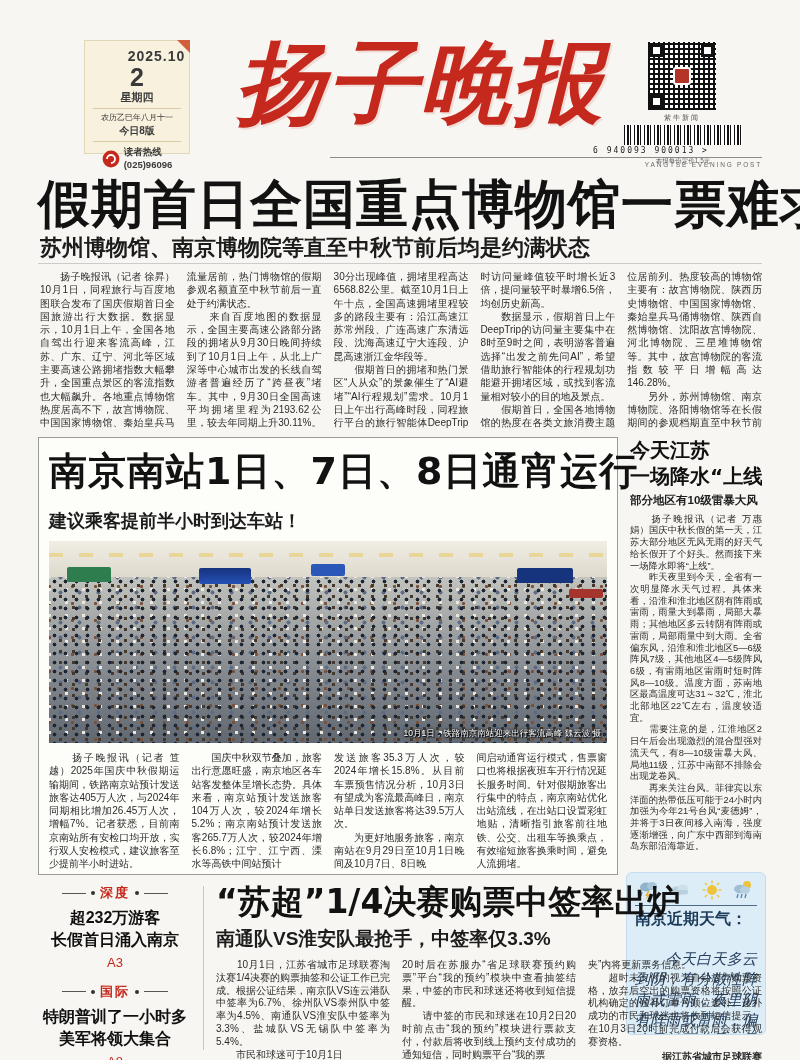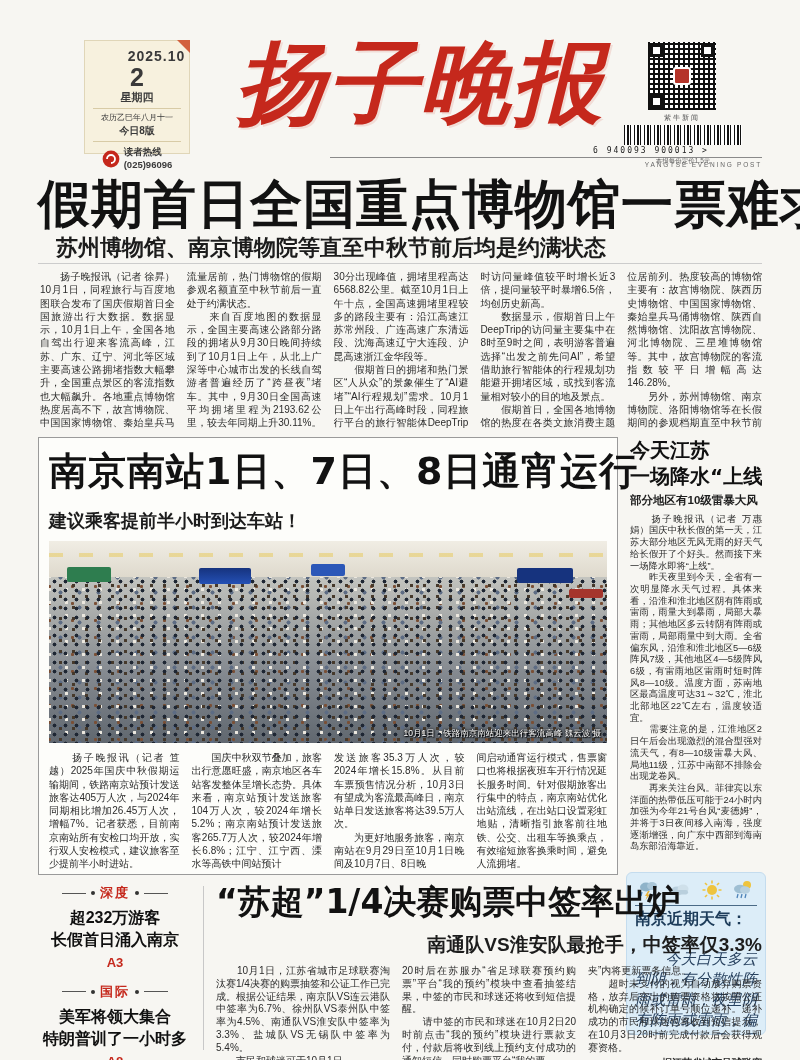--- a/index.html
+++ b/index.html
@@ -37,21 +37,21 @@
               color:#555;letter-spacing:2px;}
   .barcode{position:absolute;left:624px;top:125px;width:118px;height:20px;
            background:repeating-linear-gradient(90deg,#111 0 1px,#fff 1px 3px,#111 3px 5px,#fff 5px 6px,#111 6px 7px,#fff 7px 10px);}
   .barcode-num{position:absolute;left:580px;top:146px;width:142px;text-align:center;font-size:8px;
                letter-spacing:2px;color:#222;font-family:"DejaVu Sans Mono",monospace;}
   .price{position:absolute;left:624px;top:157px;width:118px;text-align:center;font-size:6.5px;color:#666;}
 
   
   .lead-headline{position:absolute;left:38px;top:170px;width:724px;font-size:52px;font-weight:900;
                  color:#121212;letter-spacing:1px;white-space:nowrap;font-family:"DejaVu Sans",sans-serif;}
-  .lead-subhead{position:absolute;left:56px;top:233px;font-size:22px;font-weight:700;color:#1c1c1c;}
+  .lead-subhead{position:absolute;left:40px;top:233px;font-size:22px;font-weight:700;color:#1c1c1c;}
   .lead-rule{position:absolute;left:38px;top:263px;width:724px;border-top:1px solid #ccc;}
   .lead-cols{position:absolute;left:40px;top:270px;width:722px;height:160px;display:flex;gap:12px;}
   .body-col{flex:1;font-size:10px;line-height:1.33;text-align:justify;white-space:pre-line;
             color:#2b2b2b;overflow:hidden;}
 
   
   .station-box{position:absolute;left:38px;top:437px;width:580px;height:438px;border:1px solid #9a9a9a;
                background:#fdfdfa;box-sizing:border-box;padding:8px 10px;}
   .station-headline{font-size:38px;font-weight:900;color:#121212;letter-spacing:1px;white-space:nowrap;
                     font-family:"DejaVu Sans",sans-serif;}
@@ -99,26 +99,26 @@
          font-style:italic;text-align:justify;margin-top:19px;white-space:pre-line;}
 
   
   .bottom-divider{position:absolute;left:203px;top:886px;height:164px;border-left:1px solid #c8c8c8;}
   .briefs{position:absolute;left:34px;top:884px;width:162px;text-align:center;}
   .brief-label-row{display:flex;align-items:center;justify-content:center;gap:5px;}
   .brief-dash{width:24px;border-top:1.5px solid #555;}
   .brief-dot{width:4px;height:4px;border-radius:50%;background:#333;}
   .brief-label{color:#c5281c;font-size:13px;font-weight:bold;letter-spacing:2px;}
   .brief-title{font-size:16px;font-weight:800;line-height:1.4;margin-top:5px;color:#101010;}
-  .brief-page{color:#c5281c;font-weight:bold;font-size:13px;margin-top:3px;}
+  .brief-page{color:#c5281c;font-weight:normal;font-size:13px;margin-top:3px;}
   .brief-gap{height:13px;}
   .suchao{position:absolute;left:216px;top:880px;width:546px;}
   .suchao-headline{font-size:33px;font-weight:900;color:#121212;white-space:nowrap;
                    font-family:"DejaVu Sans",sans-serif;}
-  .suchao-sub{font-size:19px;font-weight:700;margin-top:7px;color:#1c1c1c;text-align:right;}
+  .suchao-sub{font-size:19px;font-weight:700;margin-top:1px;color:#1c1c1c;}
   .suchao-cols{display:flex;gap:12px;margin-top:7px;height:118px;}
   .suchao-colwrap{flex:1;display:flex;flex-direction:column;overflow:hidden;}
   .suchao-colwrap .body-col{flex:0 1 auto;}
   .suchao-source{font-size:10px;font-weight:bold;text-align:right;color:#2b2b2b;margin-top:1px;}
   .b10{font-size:10px;line-height:1.28;}
 </style>
 </head>
 <body>
 
 <div class="page">
@@ -264,22 +264,22 @@
     <div class="brief-page">A3</div>
     <div class="brief-gap"></div>
     <div class="brief-label-row">
       <div class="brief-dash"></div>
       <div class="brief-dot"></div>
       <div class="brief-label">国际</div>
       <div class="brief-dot"></div>
       <div class="brief-dash"></div>
     </div>
     <div class="brief-title">
+      <div>特朗普训了一小时多</div>
       <div>美军将领大集合</div>
-      <div>特朗普训了一小时多</div>
     </div>
     <div class="brief-page">A8</div>
   </div>
 
   <div class="bottom-divider"></div>
 
   <div class="suchao">
     <div class="suchao-headline">“苏超”1/4决赛购票中签率出炉</div>
     <div class="suchao-sub">南通队VS淮安队最抢手，中签率仅3.3%</div>
     <div class="suchao-cols">

